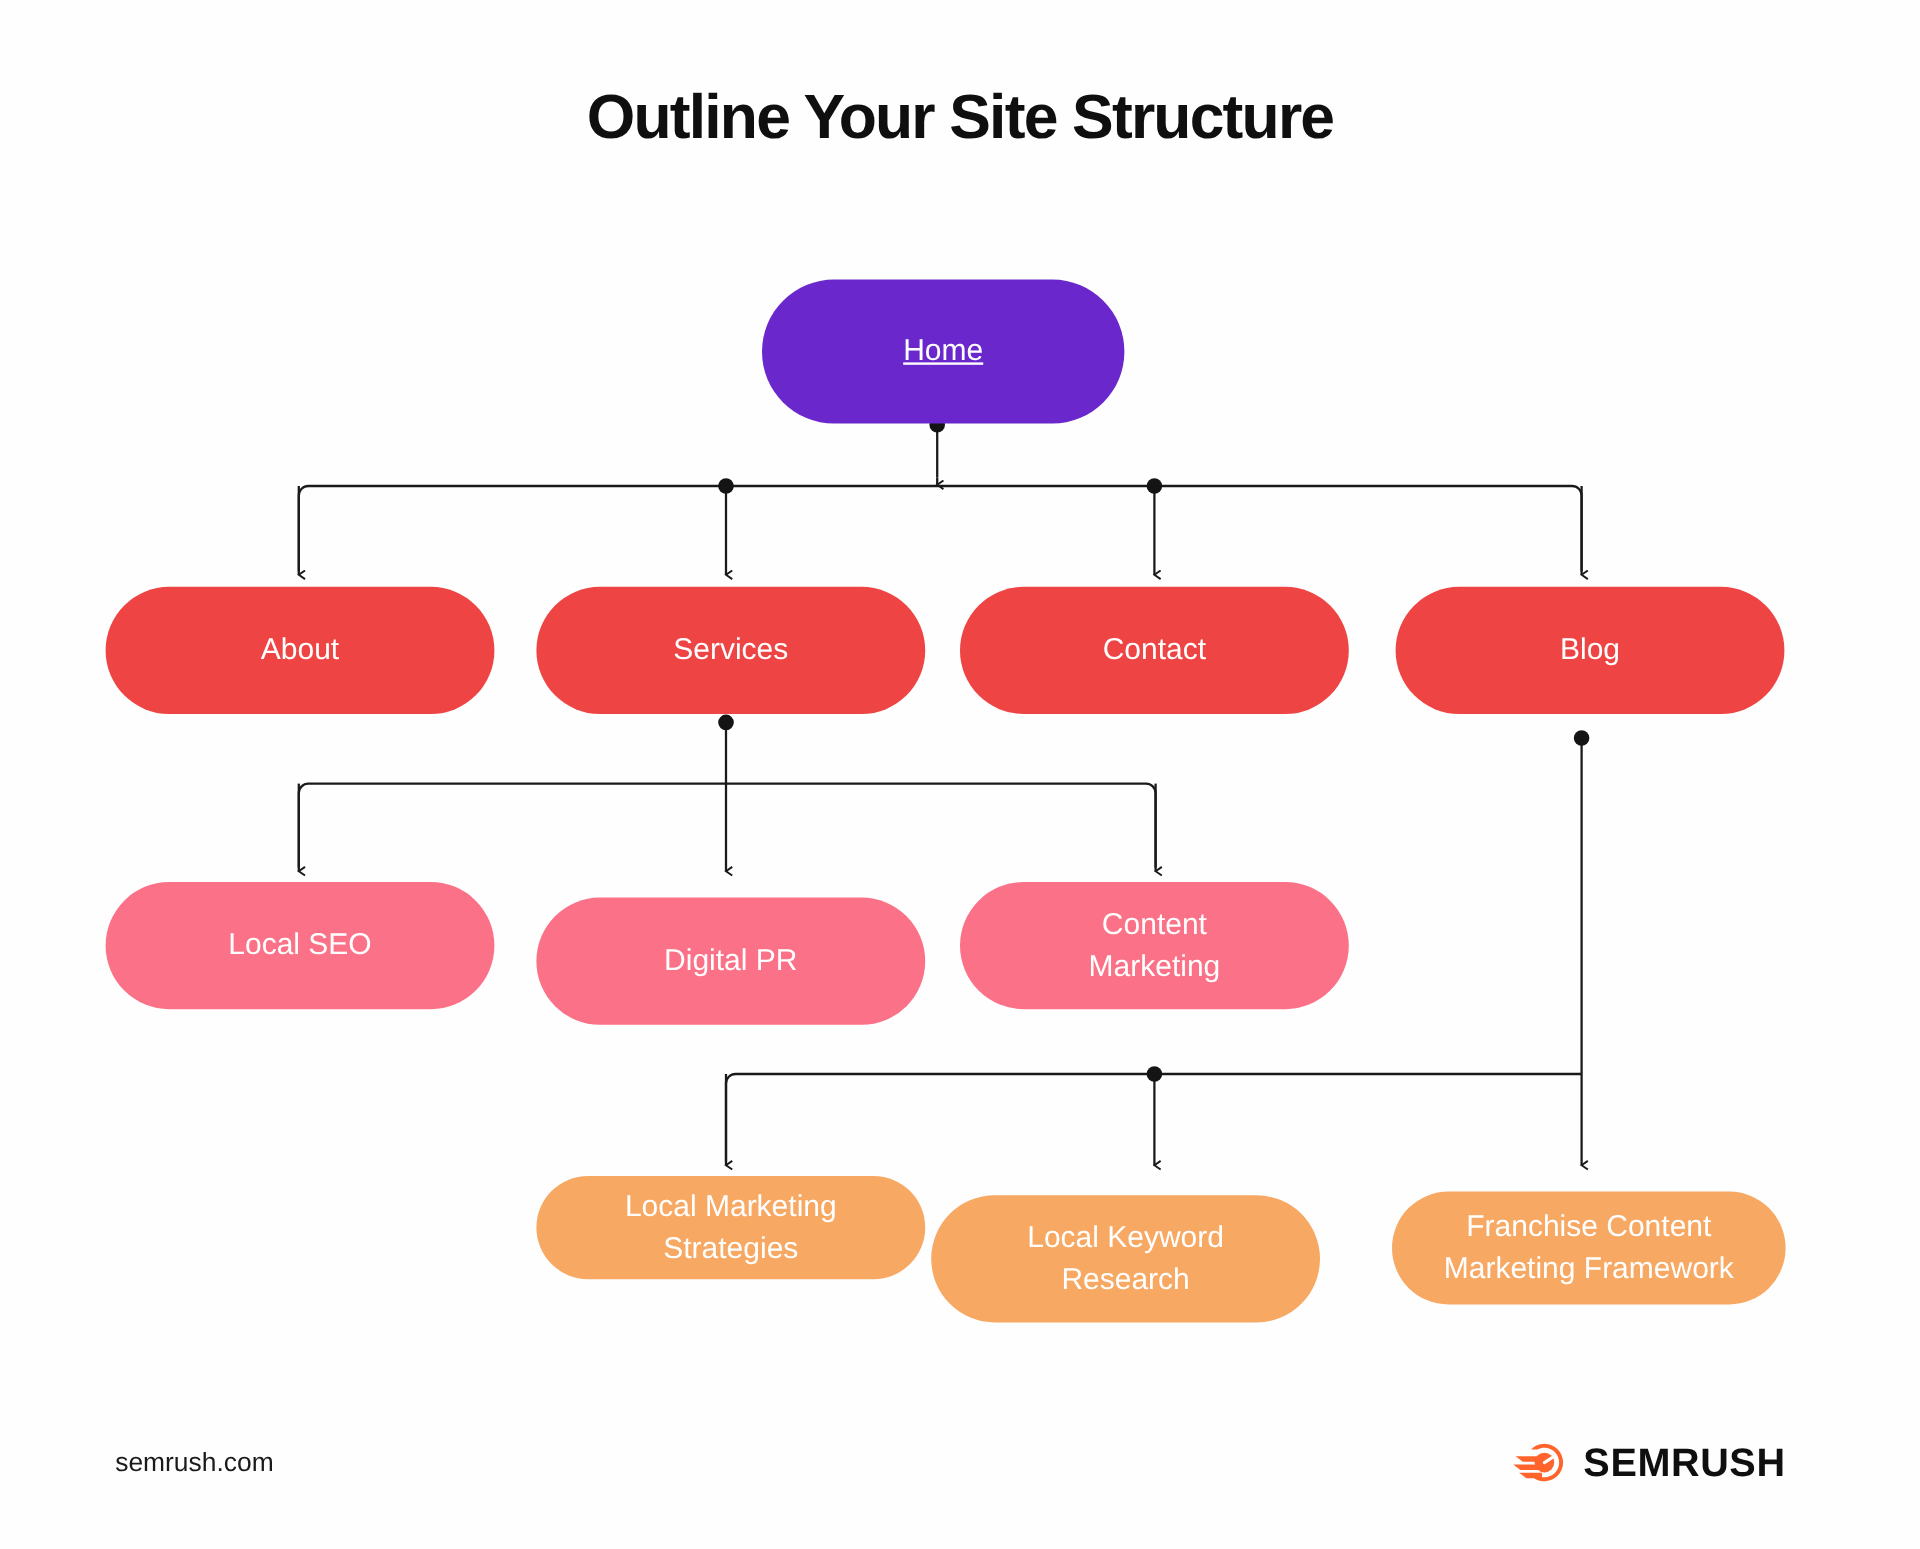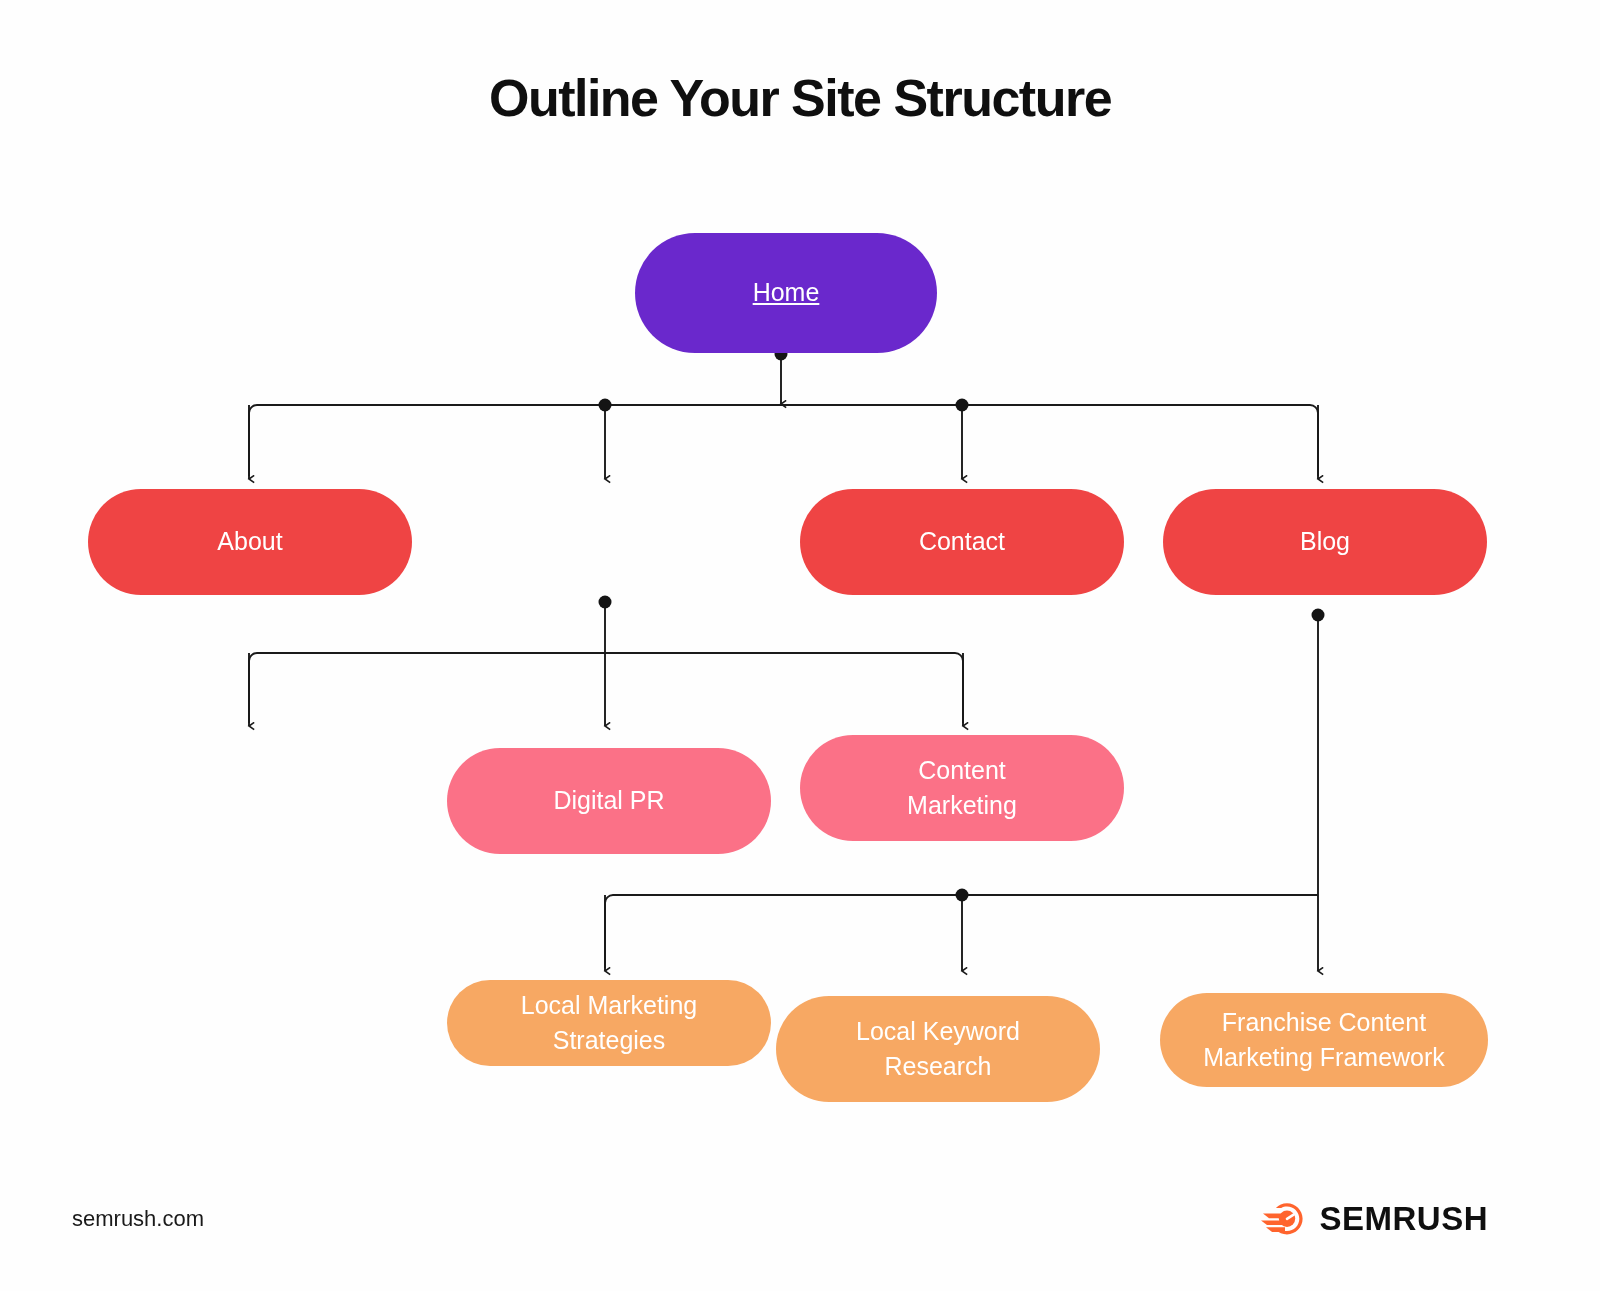--- a/index.html
+++ b/index.html
@@ -52,21 +52,21 @@
     padding: 0 14px;
   }
   .node span { display: block; white-space: pre-line; }
   .lvl0 { background: #6A28CC; }
   .lvl1 { background: #ef4444; }
   .lvl2 { background: #FB7187; }
   .lvl3 { background: #F7A863; }
 
   #footer-url {
     position: absolute;
-    left: 72px;
+    left: 96px;
     top: 1206px;
     font-size: 22px;
     color: #1a1a1a;
     font-family: "Liberation Sans", sans-serif;
   }
   #logo {
     position: absolute;
     right: 112px;
     top: 1200px;
     display: flex;
@@ -129,27 +129,33 @@
     </g>
   </svg>
 
   <div class="node lvl0" style="left:635px; top:233px; width:302px; height:120px; border-radius:60px;text-decoration:underline;">
     <span>Home</span>
   </div>
 
   <div class="node lvl1" style="left:88px; top:489px; width:324px; height:106px; border-radius:53px;">
     <span>About</span>
   </div>
+  <div class="node lvl1" style="left:447px; top:489px; width:324px; height:106px; border-radius:53px;">
+    <span>Services</span>
+  </div>
   <div class="node lvl1" style="left:800px; top:489px; width:324px; height:106px; border-radius:53px;">
     <span>Contact</span>
   </div>
   <div class="node lvl1" style="left:1163px; top:489px; width:324px; height:106px; border-radius:53px;">
     <span>Blog</span>
   </div>
 
+  <div class="node lvl2" style="left:88px; top:735px; width:324px; height:106px; border-radius:53px;">
+    <span>Local SEO</span>
+  </div>
   <div class="node lvl2" style="left:447px; top:735px; width:324px; height:106px; border-radius:53px;margin-top:13px;">
     <span>Digital PR</span>
   </div>
   <div class="node lvl2" style="left:800px; top:735px; width:324px; height:106px; border-radius:53px;">
     <span>Content
 Marketing</span>
   </div>
 
   <div class="node lvl3" style="left:447px; top:980px; width:324px; height:86px; border-radius:53px;">
     <span>Local Marketing

